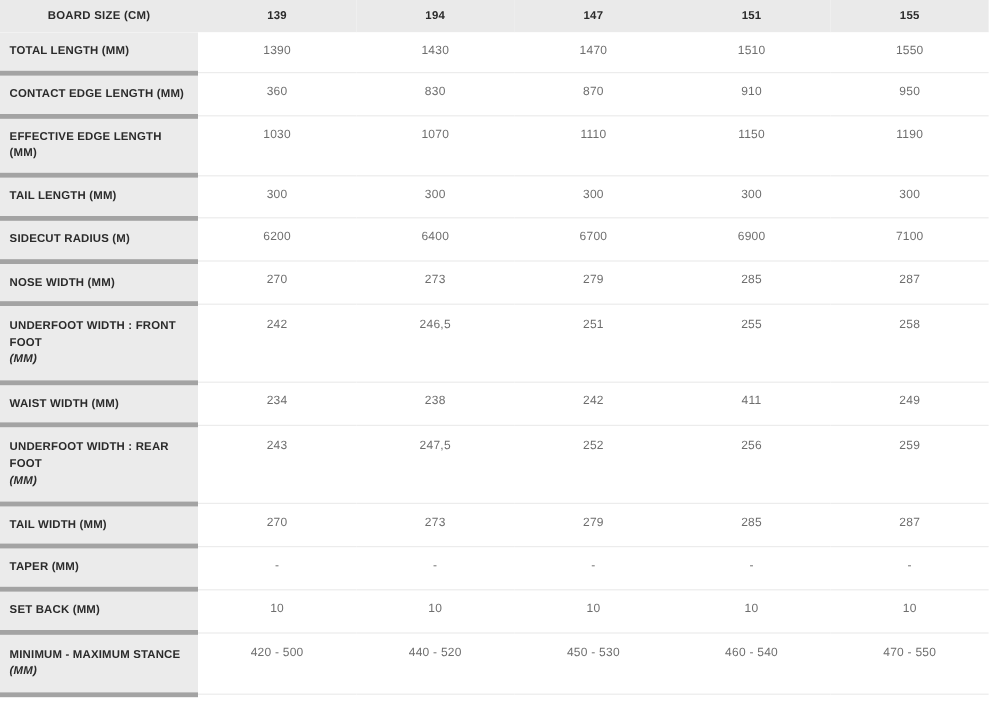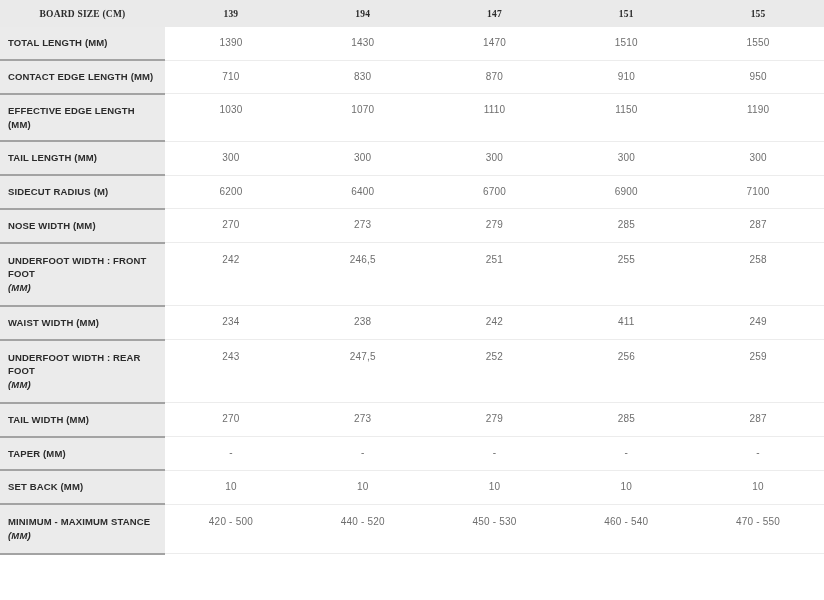--- a/index.html
+++ b/index.html
@@ -31,40 +31,39 @@
     height: 27px;
     padding: 0 10px;
     font-size: 9.5px;
     font-weight: bold;
     letter-spacing: 0.2px;
     color: #2b2b2b;
     text-align: center;
     vertical-align: middle;
     border: none;
     white-space: nowrap;
-    font-family: Liberation Serif, serif;
   }
   .spec-table thead th.attr-head {
     width: 165px;
     text-align: center;
   }
 
   
   .spec-table tbody tr {
     background: #ffffff;
   }
   .spec-table tbody td {
     border-bottom: 1px solid #ececec;
     vertical-align: top;
     padding: 9px 10px 9px 10px;
   }
   .spec-table tbody td.attr-cell {
     width: 165px;
     background: #ebebeb;
-    border-bottom: 2px solid #a3a3a3;
+    border-bottom: 4px solid #a3a3a3;
     font-size: 9.5px;
     font-weight: bold;
     letter-spacing: 0.15px;
     line-height: 1.45;
     color: #2b2b2b;
     text-align: left;
     padding-left: 8px;
     padding-right: 6px;
   }
   .spec-table tbody td.val-cell {
@@ -104,21 +103,21 @@
       <tr class="row-1line">
         <td class="attr-cell"><span>TOTAL LENGTH (MM)</span></td>
         <td class="val-cell">1390</td>
         <td class="val-cell">1430</td>
         <td class="val-cell">1470</td>
         <td class="val-cell">1510</td>
         <td class="val-cell">1550</td>
       </tr>
       <tr class="row-1line">
         <td class="attr-cell"><span>CONTACT EDGE LENGTH (MM)</span></td>
-        <td class="val-cell">710</td>
+        <td class="val-cell">360</td>
         <td class="val-cell">830</td>
         <td class="val-cell">870</td>
         <td class="val-cell">910</td>
         <td class="val-cell">950</td>
       </tr>
       <tr class="row-1line">
         <td class="attr-cell"><span>EFFECTIVE EDGE LENGTH (MM)</span></td>
         <td class="val-cell">1030</td>
         <td class="val-cell">1070</td>
         <td class="val-cell">1110</td>

